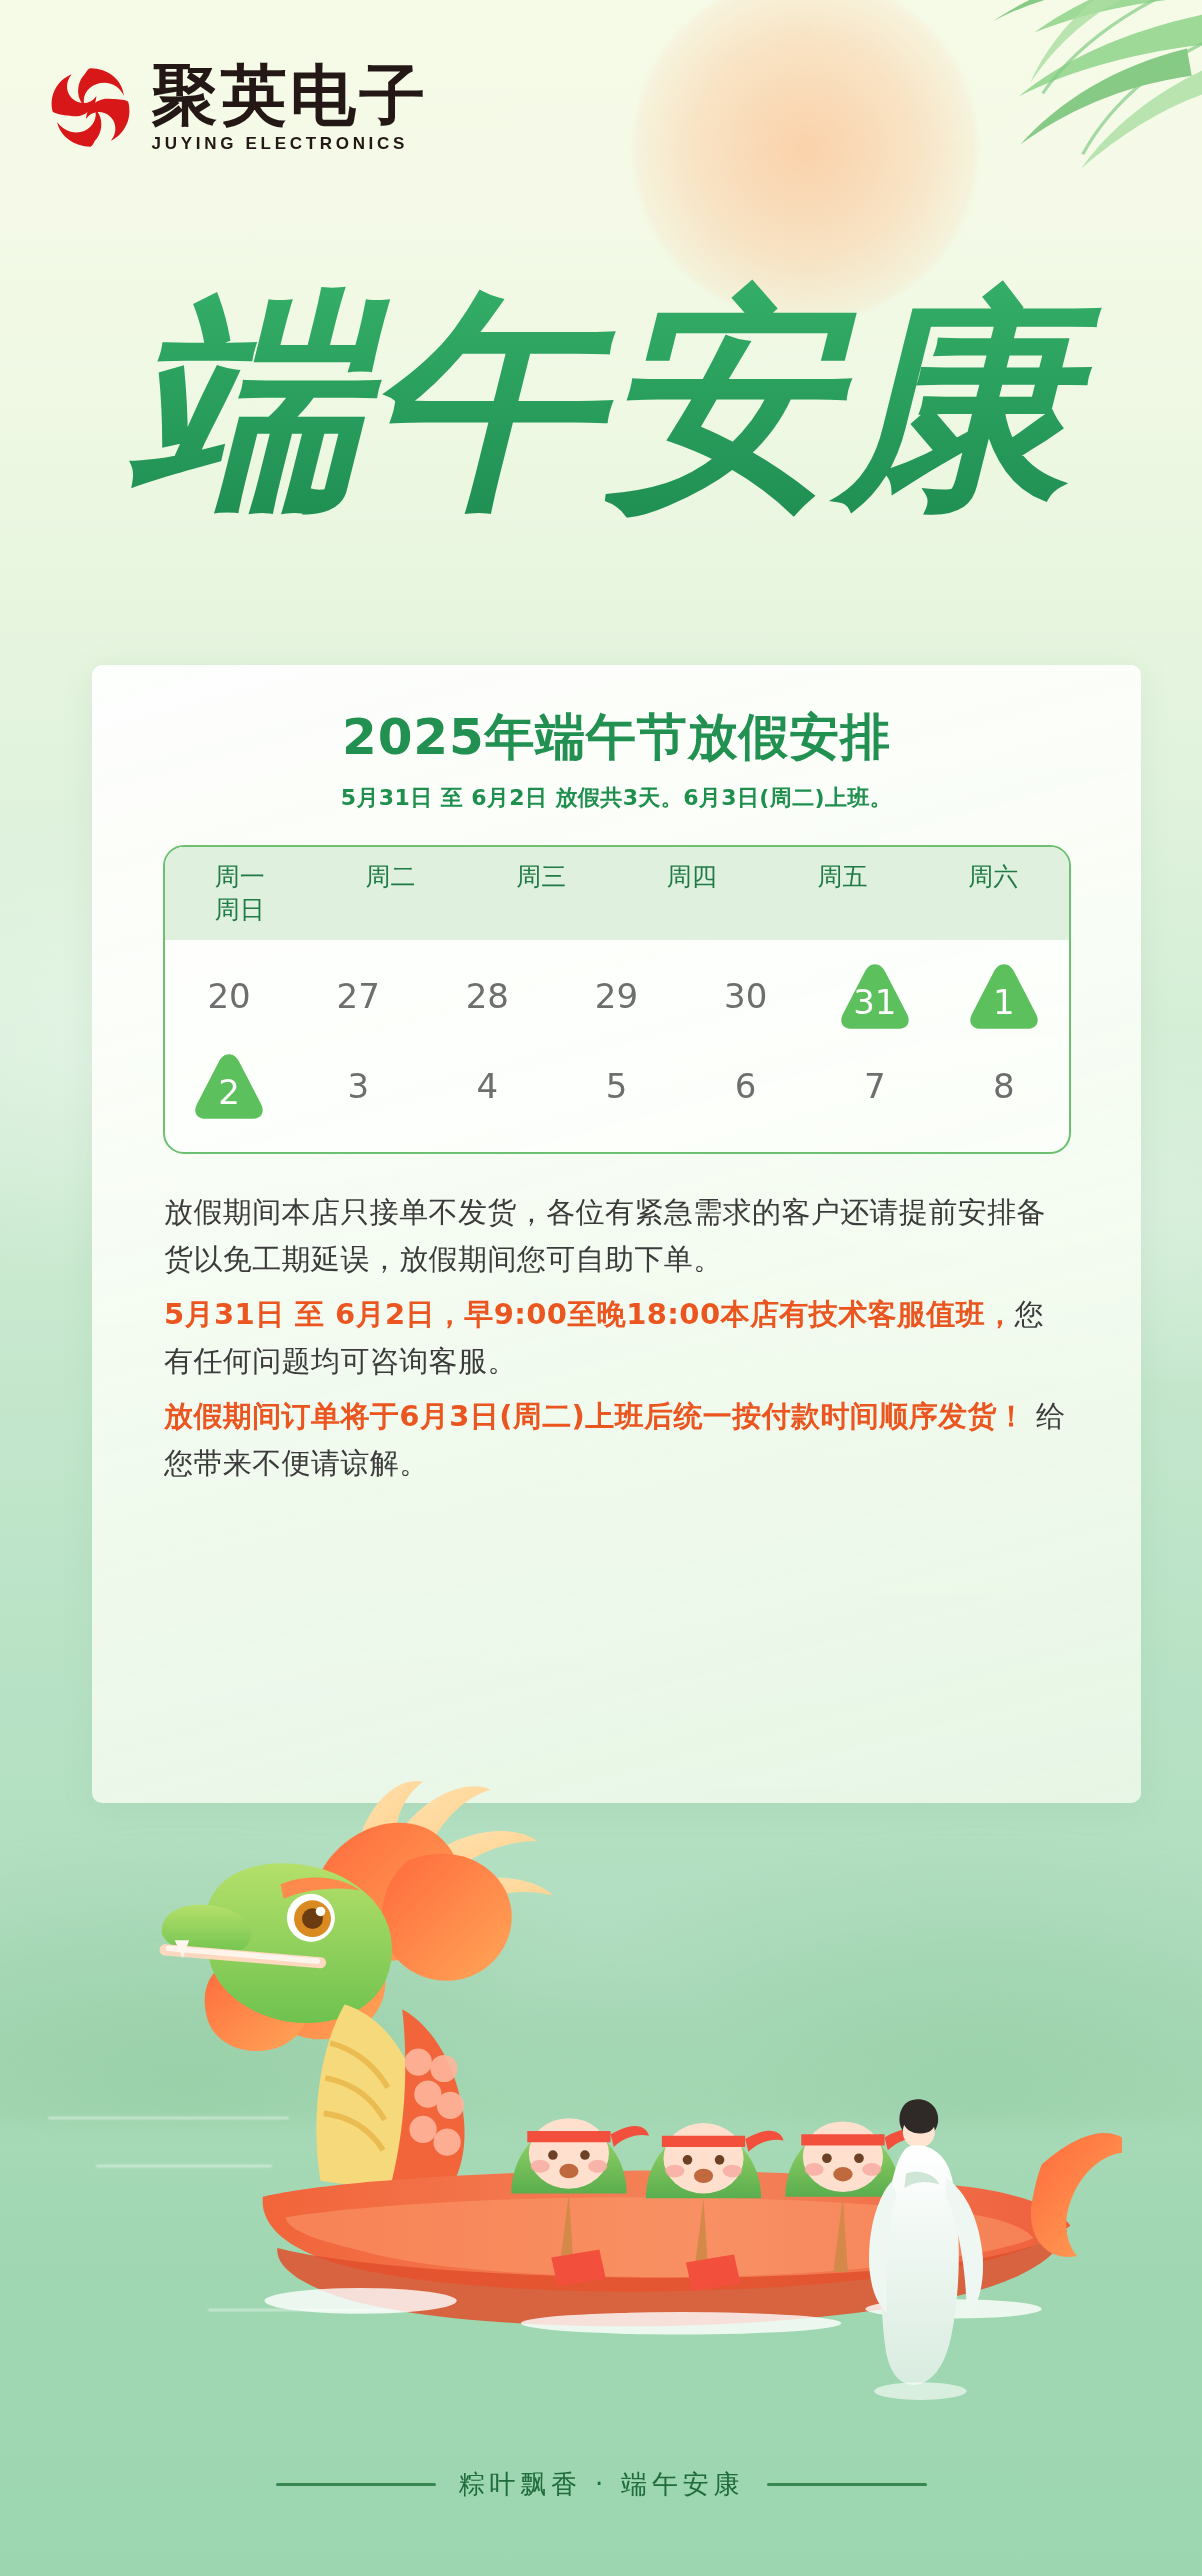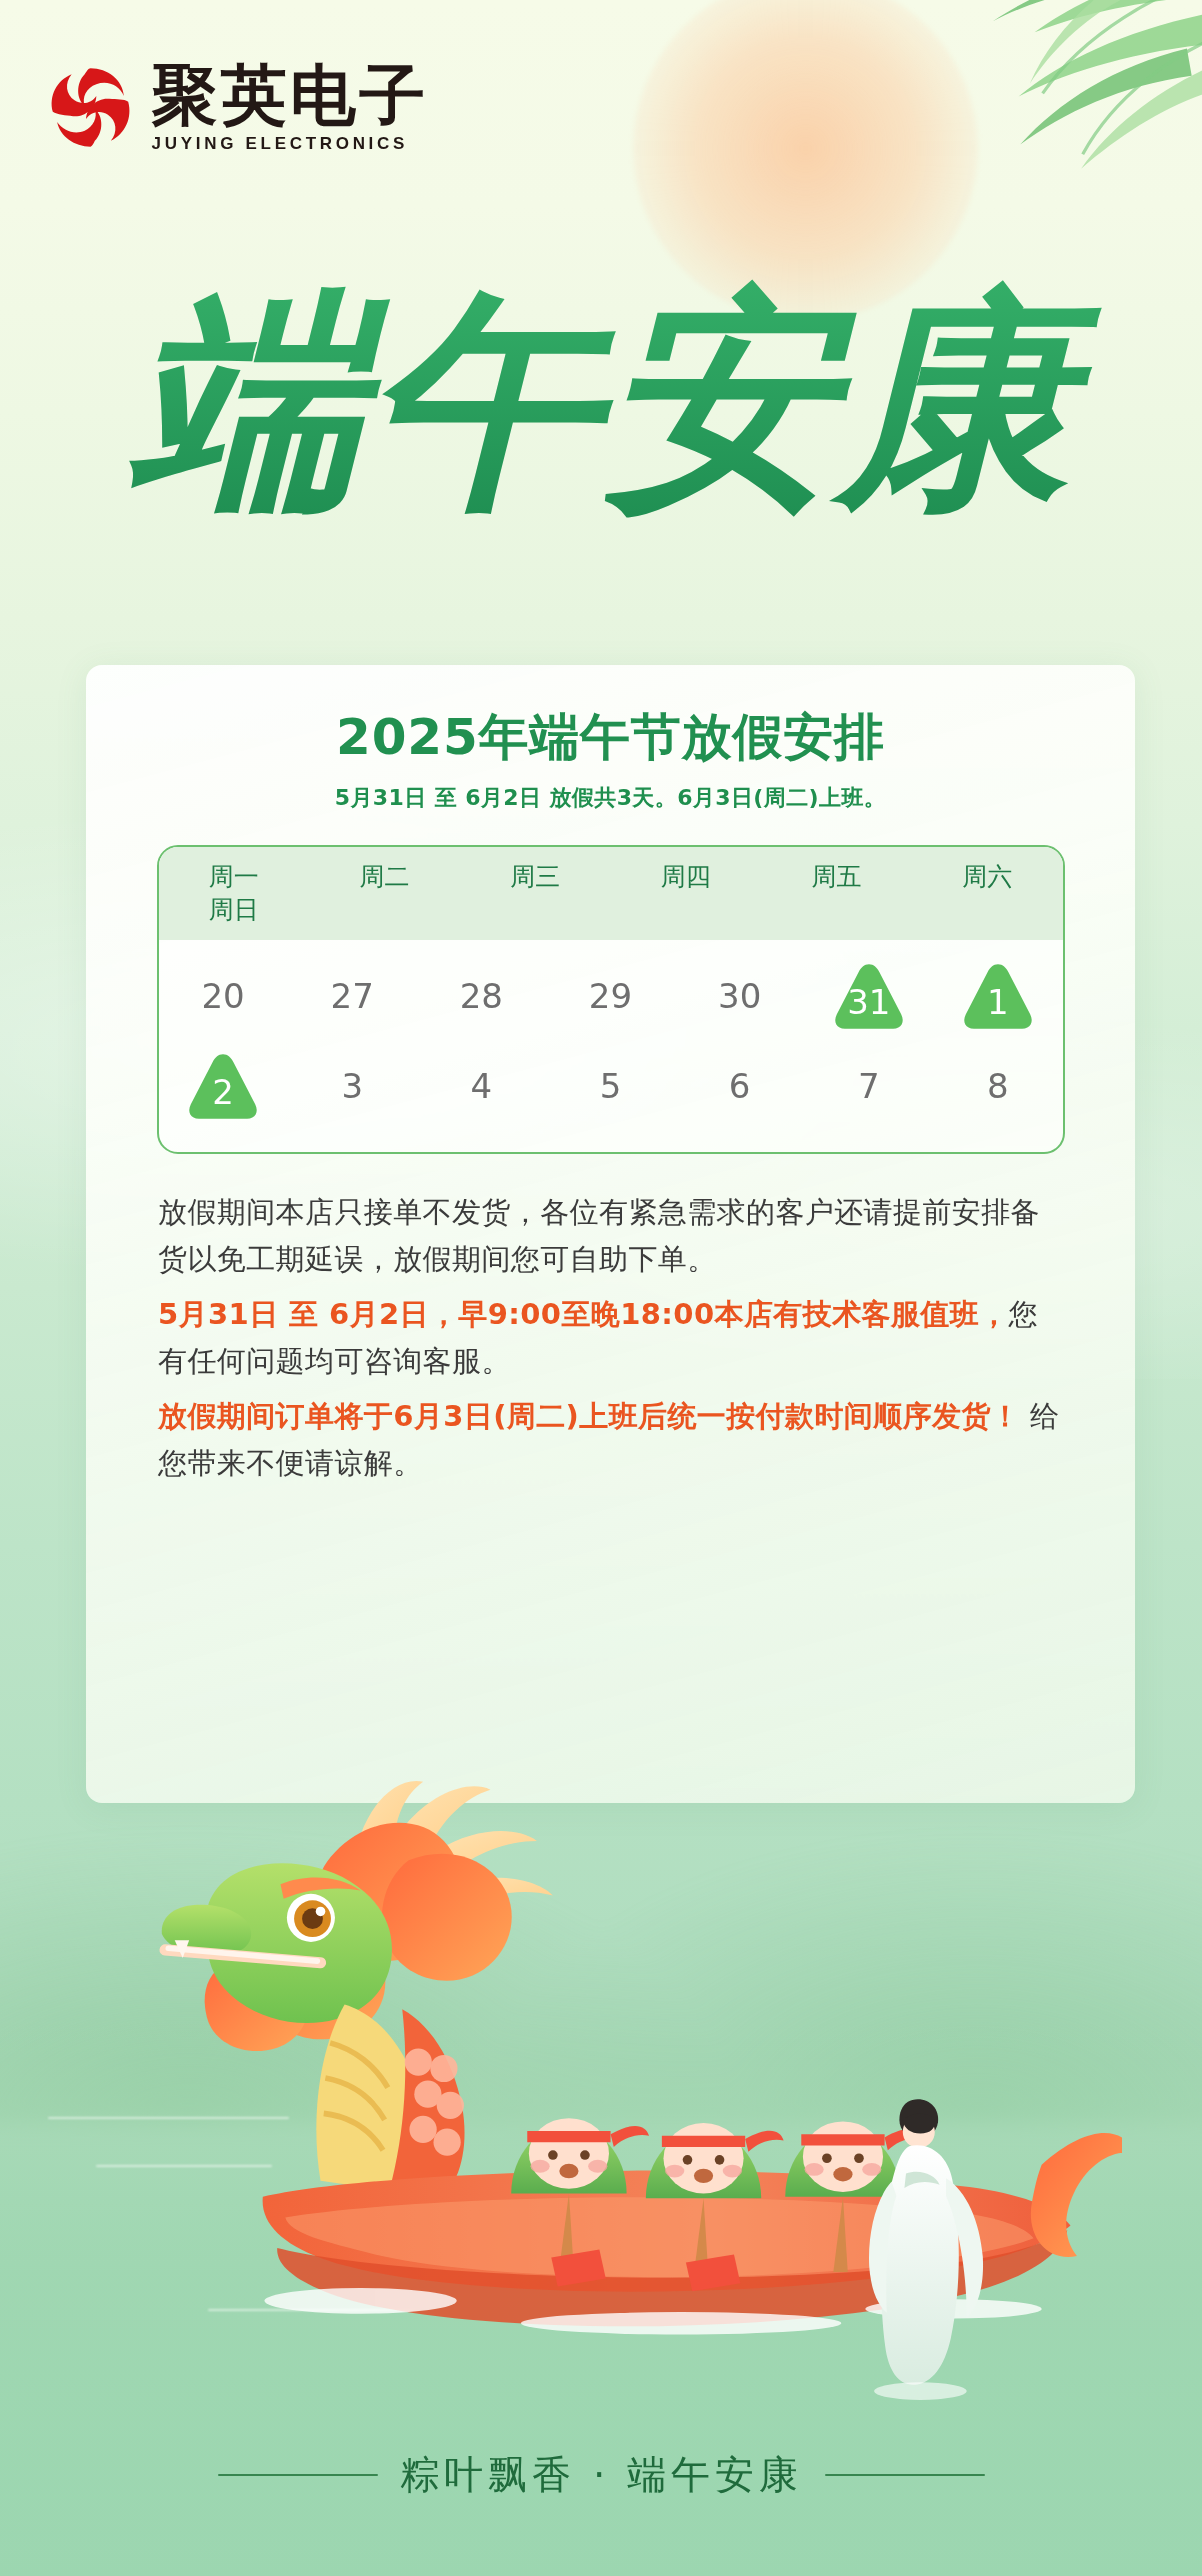--- a/index.html
+++ b/index.html
@@ -50,22 +50,22 @@
   .logo-en{
     font-family:"Liberation Sans",sans-serif;
     font-size:17px;font-weight:bold;color:#231815;letter-spacing:3.7px;line-height:1;margin-top:4.8px;
   }
 
   
   .brush-title{position:absolute;left:0;top:241px;width:1203px;height:321px;}
 
   
   .card{
-    position:absolute;left:86px;top:665px;width:1049px;height:1138px;
-    border-radius:16px;
+    position:absolute;left:92px;top:665px;width:1049px;height:1138px;
+    border-radius:10px;
     background:linear-gradient(165deg, rgba(255,255,255,.92) 0%, rgba(253,255,250,.90) 30%, rgba(248,253,243,.86) 60%, rgba(243,251,238,.80) 100%);
     box-shadow:0 4.8px 32px rgba(90,150,110,.10);
     backdrop-filter:blur(1.6px);
   }
   .card-title{
     text-align:center;margin-top:45px;
     font-family:"DejaVu Sans","Liberation Sans",sans-serif;
     font-size:50px;font-weight:bold;color:#219050;letter-spacing:0.8px;line-height:1.1;
   }
   .card-sub{
@@ -121,21 +121,21 @@
   
   .lady{position:absolute;left:826px;top:2085px;width:184px;height:321px;}
 
   
   .footer{
     position:absolute;left:0;bottom:74px;width:1203px;
     display:flex;align-items:center;justify-content:center;gap:22.4px;
   }
   .f-line{width:160px;height:2.4px;background:#2e7d46;opacity:.9;border-radius:1.6px;}
   .f-text{
-    font-size:39px;color:#1f6b3c;letter-spacing:4.8px;
+    font-size:26px;color:#1f6b3c;letter-spacing:4.8px;
     font-family:"DejaVu Sans","Liberation Sans",sans-serif;
   }
 </style>
 </head>
 <body>
 
 <div class="poster">
 
   <div class="sun"></div>
 

